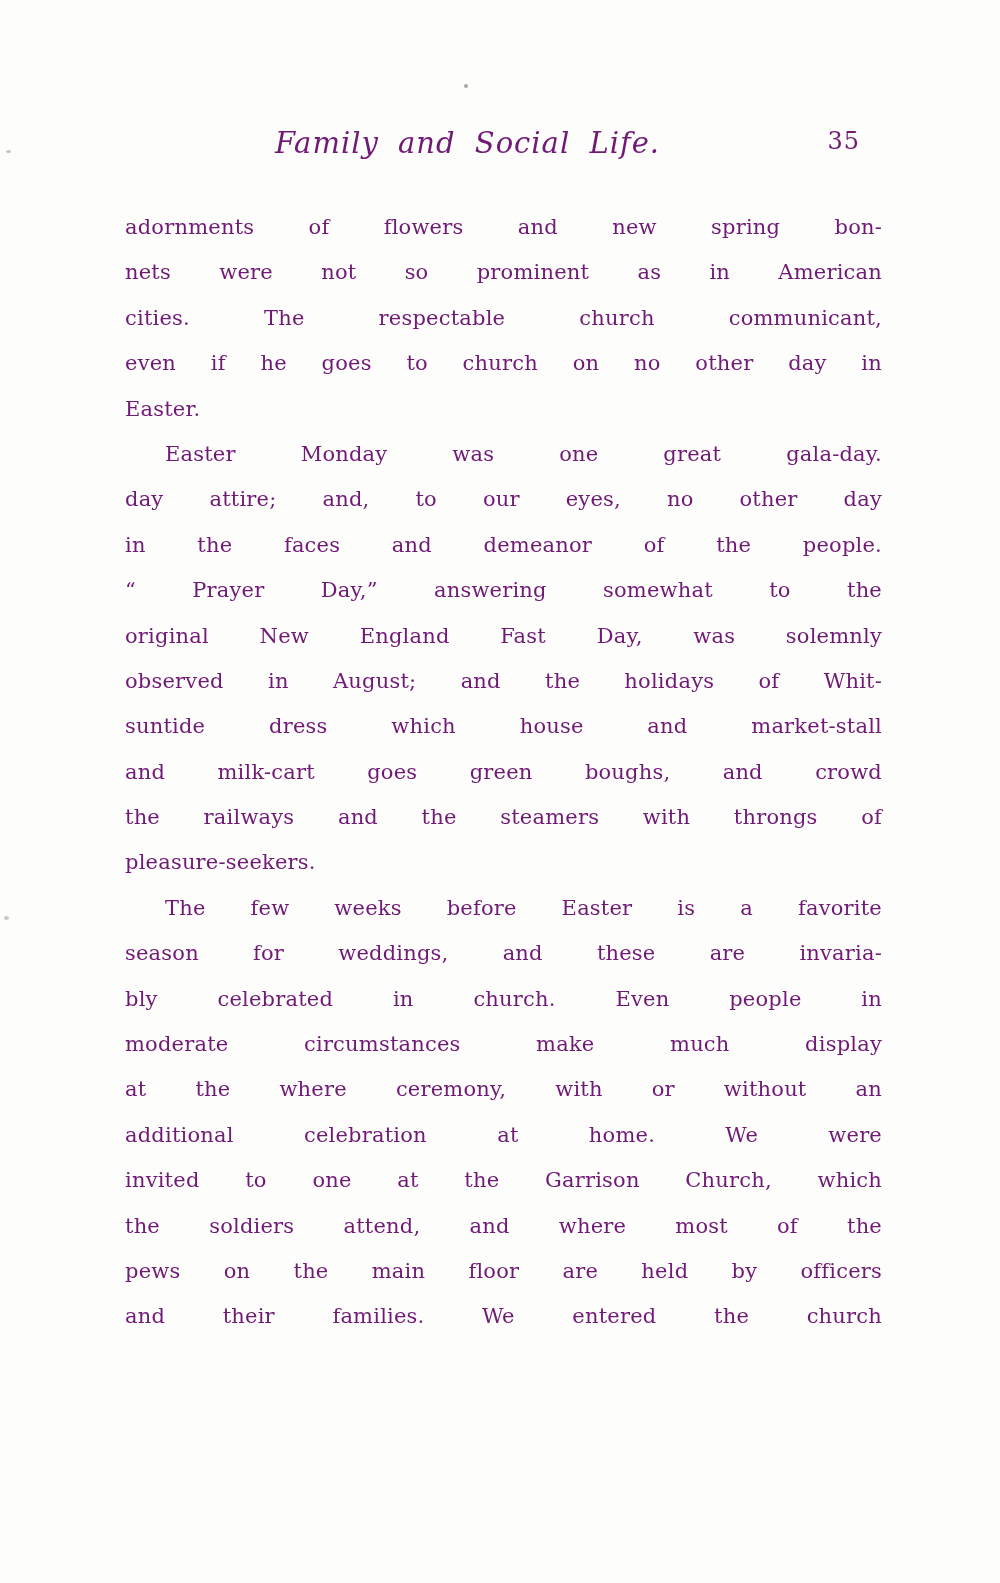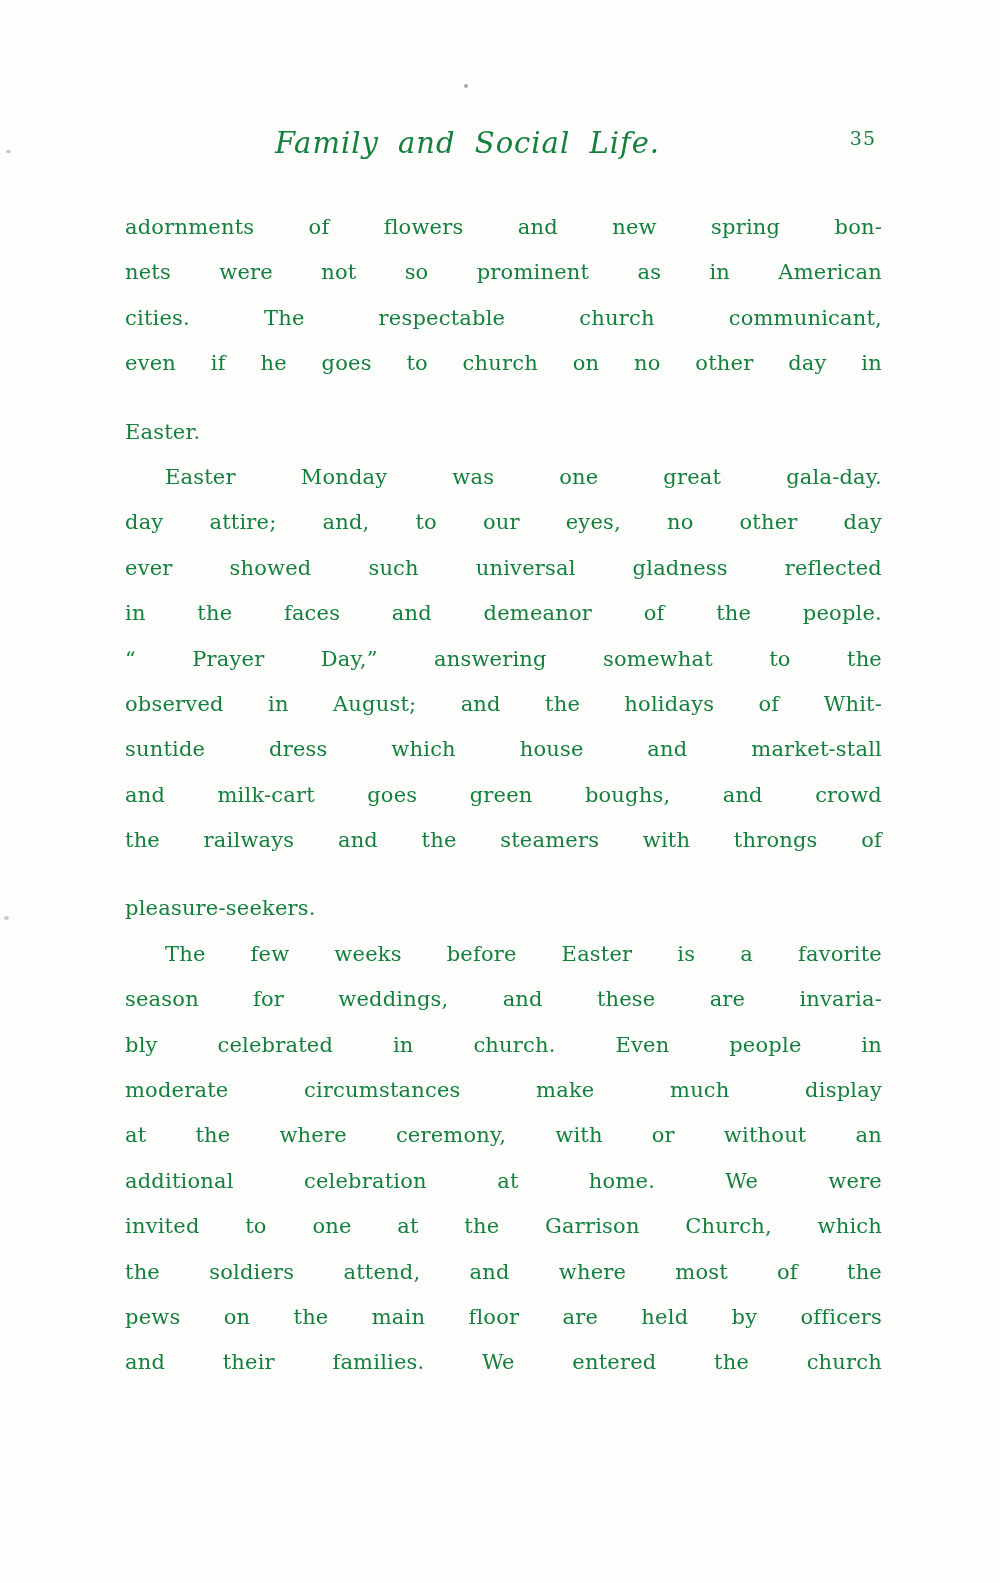--- a/index.html
+++ b/index.html
@@ -5,21 +5,21 @@
   html, body {
     margin: 0;
     padding: 0;
     background: #ffffff;
   }
   .page {
     position: relative;
     width: 1000px;
     height: 1583px;
     background: #fdfdfc;
-    color: #15803d;
+    color: #701a75;
     font-family: "DejaVu Serif", "Liberation Serif", serif;
     overflow: hidden;
   }
   .speck {
     position: absolute;
     background: #8a8a84;
     border-radius: 50%;
   }
   .speck.top { left: 464px; top: 84px; width: 4px; height: 4px; opacity: .75; }
   .speck.left1 { left: 6px; top: 150px; width: 5px; height: 3px; opacity: .5; }
@@ -37,44 +37,43 @@
     right: 70px;
     text-align: center;
     font-style: italic;
     font-size: 29px;
     letter-spacing: 1px;
     word-spacing: 9px;
     white-space: nowrap;
   }
   .header .pagenum {
     position: absolute;
-    right: 4px;
+    right: 20px;
     top: 1px;
-    font-size: 19px;
+    font-size: 24px;
     letter-spacing: 1px;
   }
   .textblock {
     position: absolute;
     left: 125px;
     top: 205px;
     width: 757px;
   }
   .line {
     font-size: 21px;
     line-height: 45.4px;
     height: 45.4px;
     text-align: justify;
     text-align-last: justify;
     white-space: nowrap;
     letter-spacing: 0.2px;
   }
   .line.flush {
     text-align: right;
     text-align-last: left;
-    margin-top: 23px;
   }
   .line.indent {
     padding-left: 40px;
   }
 </style>
 </head>
 <body>
 
 <div class="page">
   <div class="speck top"></div>
@@ -90,23 +89,23 @@
       <div class="paragraph">
         <div class="line">adornments of flowers and new spring bon-</div>
         <div class="line">nets were not so prominent as in American</div>
         <div class="line">cities.  The respectable church communicant,</div>
         <div class="line">even if he goes to church on no other day in</div>
         <div class="line flush">Easter.</div>
       </div>
       <div class="paragraph">
         <div class="line indent">Easter Monday was one great gala-day.</div>
         <div class="line">day attire; and, to our eyes, no other day</div>
-        <div class="line">ever showed such universal gladness reflected</div>
         <div class="line">in the faces and demeanor of the people.</div>
         <div class="line">“ Prayer Day,” answering somewhat to the</div>
+        <div class="line">original New England Fast Day, was solemnly</div>
         <div class="line">observed in August; and the holidays of Whit-</div>
         <div class="line">suntide dress which house and market-stall</div>
         <div class="line">and milk-cart goes green boughs, and crowd</div>
         <div class="line">the railways and the steamers with throngs of</div>
         <div class="line flush">pleasure-seekers.</div>
       </div>
       <div class="paragraph">
         <div class="line indent">The few weeks before Easter is a favorite</div>
         <div class="line">season for weddings, and these are invaria-</div>
         <div class="line">bly celebrated in church.  Even people in</div>

